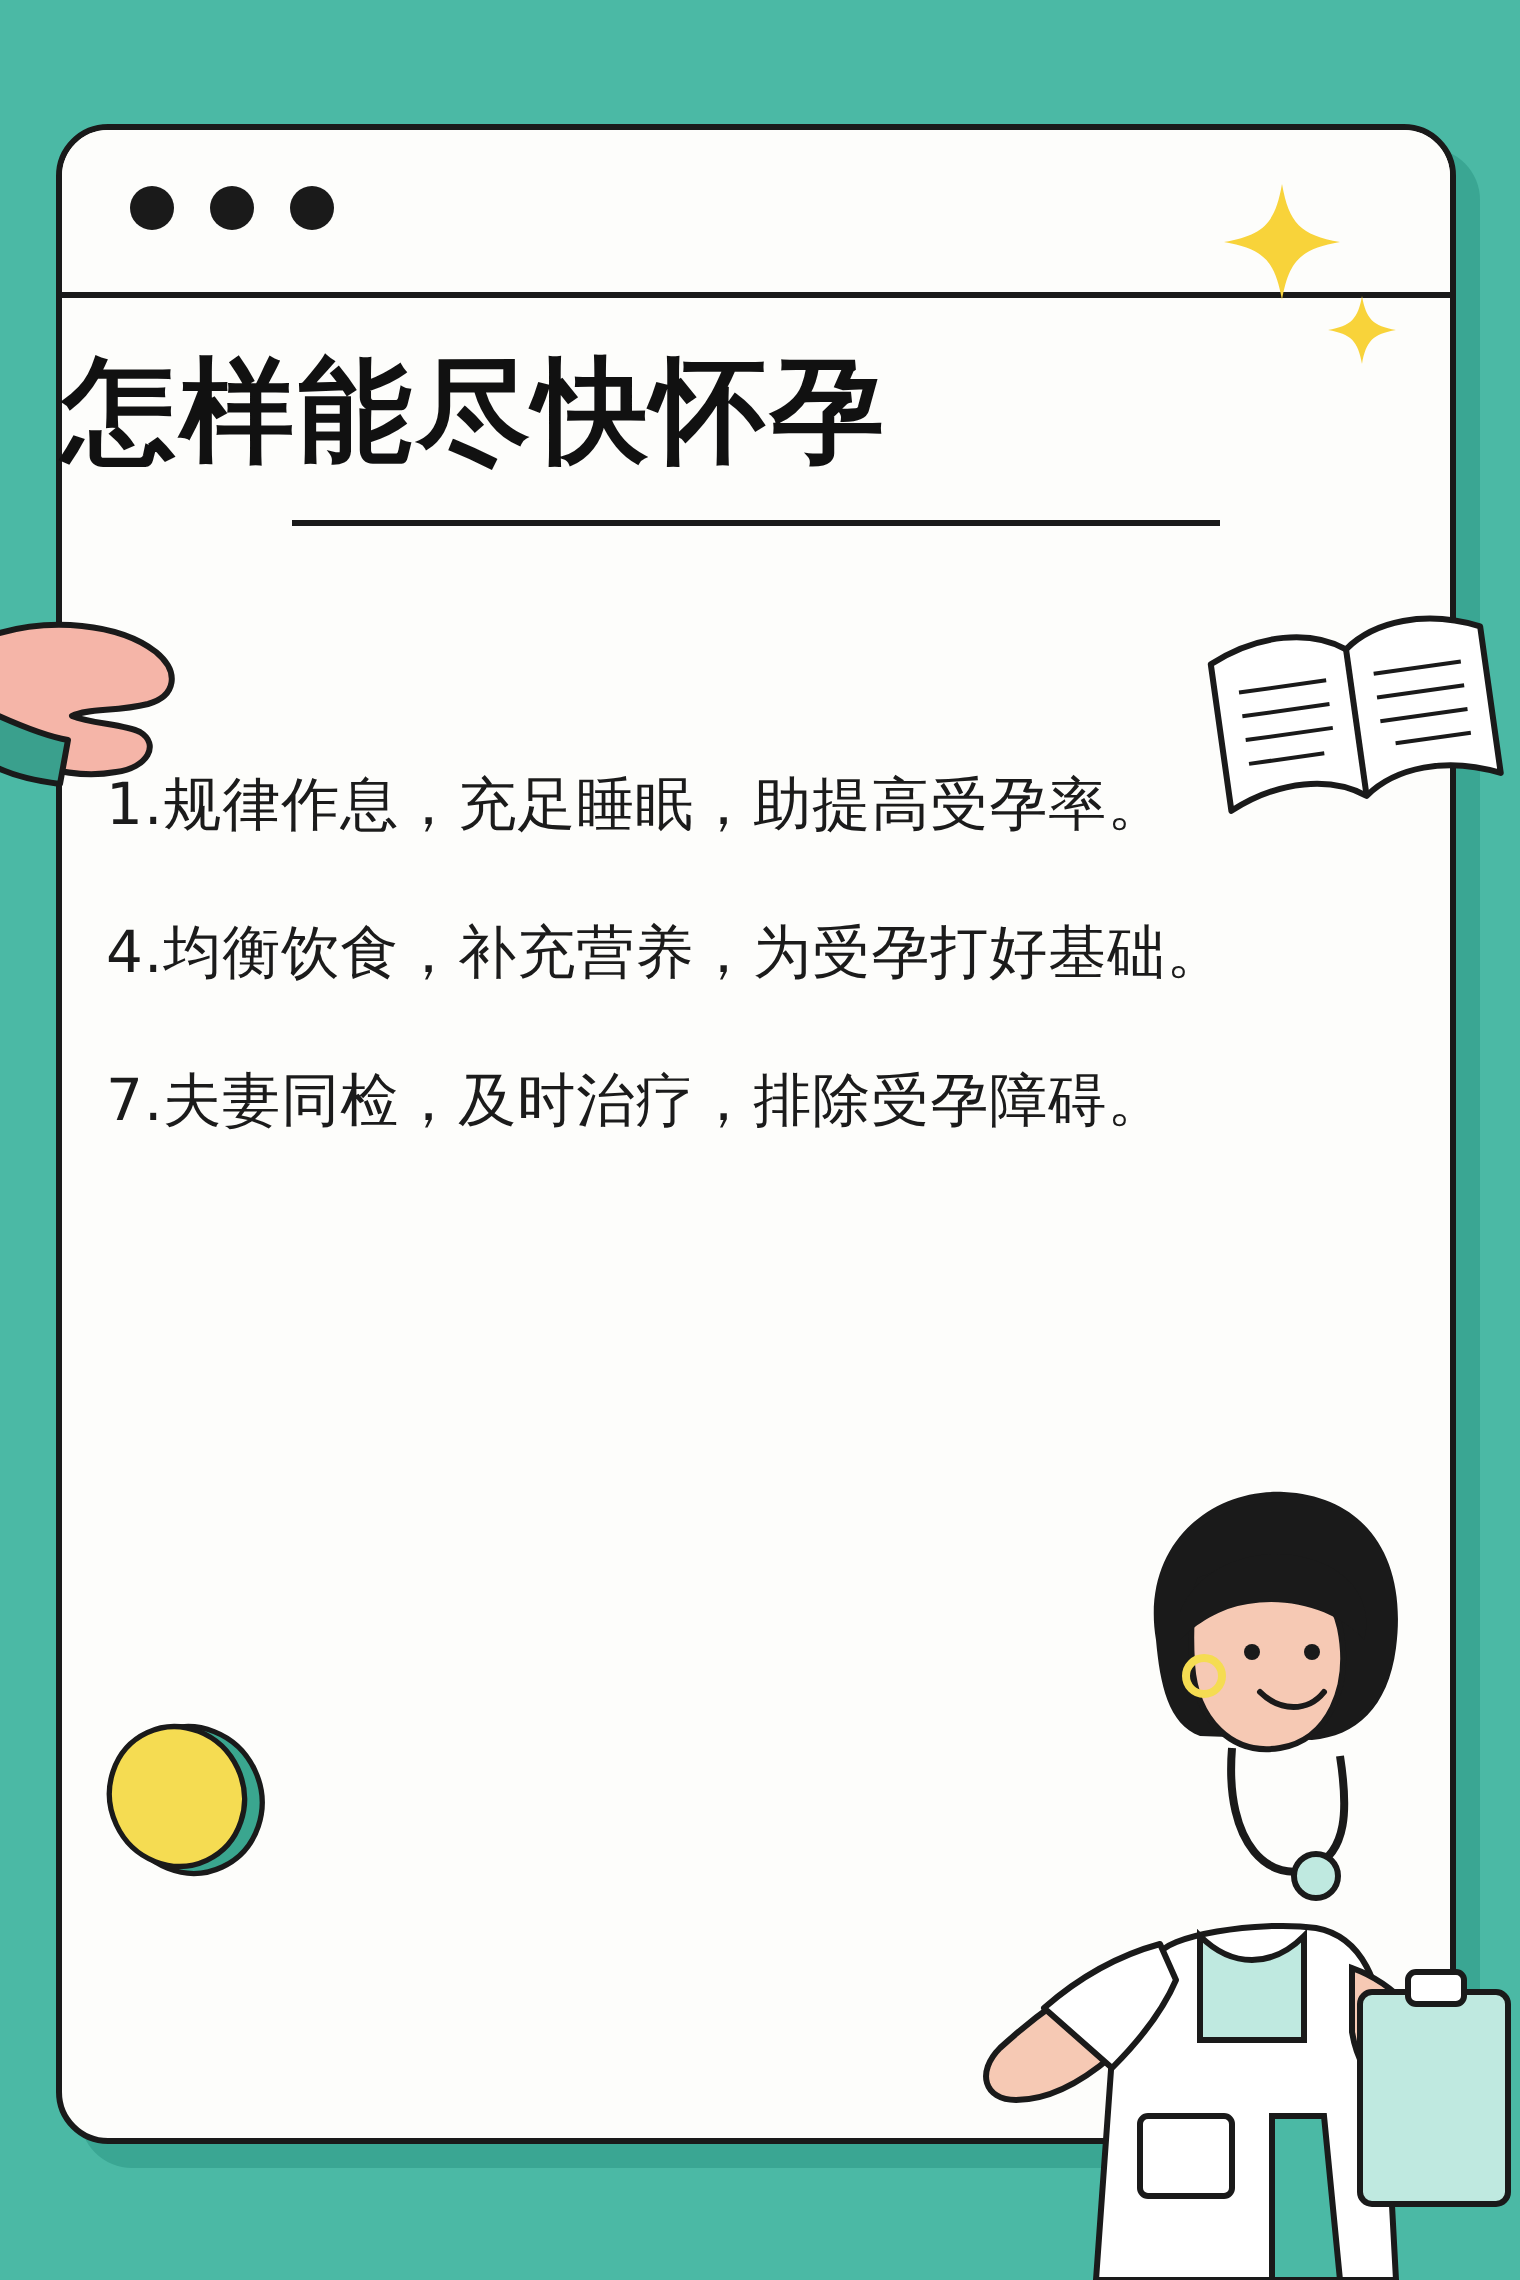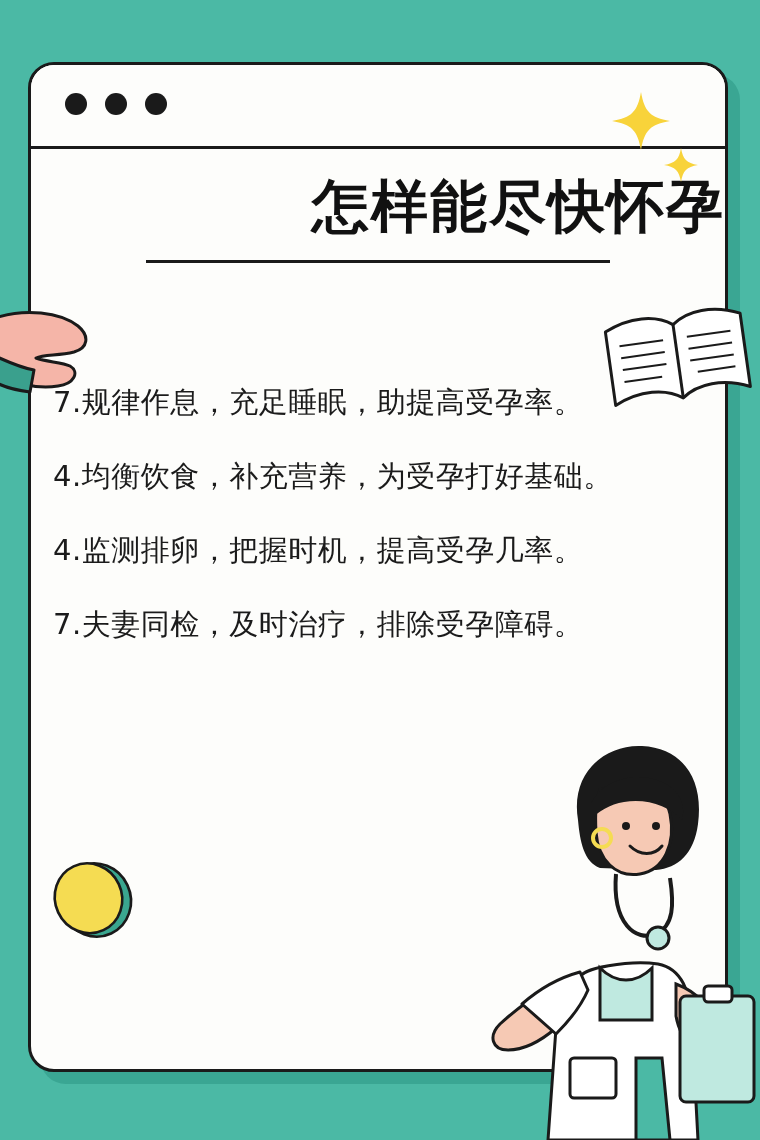--- a/index.html
+++ b/index.html
@@ -62,21 +62,21 @@
     border-radius: 50%;
     background: #1a1a1a;
   }
 
   
   .heading-wrap {
     position: absolute;
     top: 110px;
     left: 0;
     width: 100%;
-    text-align: right;
+    text-align: left;
   }
   .heading {
     font-family: "DejaVu Sans", "Liberation Sans", sans-serif;
     font-size: 57px;
     font-weight: 700;
     letter-spacing: 2px;
     color: #111;
     line-height: 1.1;
     margin: 0;
   }
@@ -157,23 +157,22 @@
       <span class="dot"></span>
     </div>
   </div>
 
   <div class="heading-wrap">
     <h1 class="heading">怎样能尽快怀孕</h1>
     <div class="heading-rule"></div>
   </div>
 
   <div class="list">
-    <div class="list-item">7.规律作息，充足睡眠，助提高受孕率。</div>
+    <div class="list-item">1.规律作息，充足睡眠，助提高受孕率。</div>
     <div class="list-item">4.均衡饮食，补充营养，为受孕打好基础。</div>
-    <div class="list-item">4.监测排卵，把握时机，提高受孕几率。</div>
     <div class="list-item">7.夫妻同检，及时治疗，排除受孕障碍。</div>
   </div>
 </div>
 
 <svg class="deco spark-big" viewBox="0 0 100 100">
   <path d="M50 0 C56 34 66 44 100 50 C66 56 56 66 50 100 C44 66 34 56 0 50 C34 44 44 34 50 0 Z" fill="#f8d33a"></path>
 </svg>
 
 <svg class="deco spark-small" viewBox="0 0 100 100">
   <path d="M50 0 C56 34 66 44 100 50 C66 56 56 66 50 100 C44 66 34 56 0 50 C34 44 44 34 50 0 Z" fill="#f8d33a"></path>

